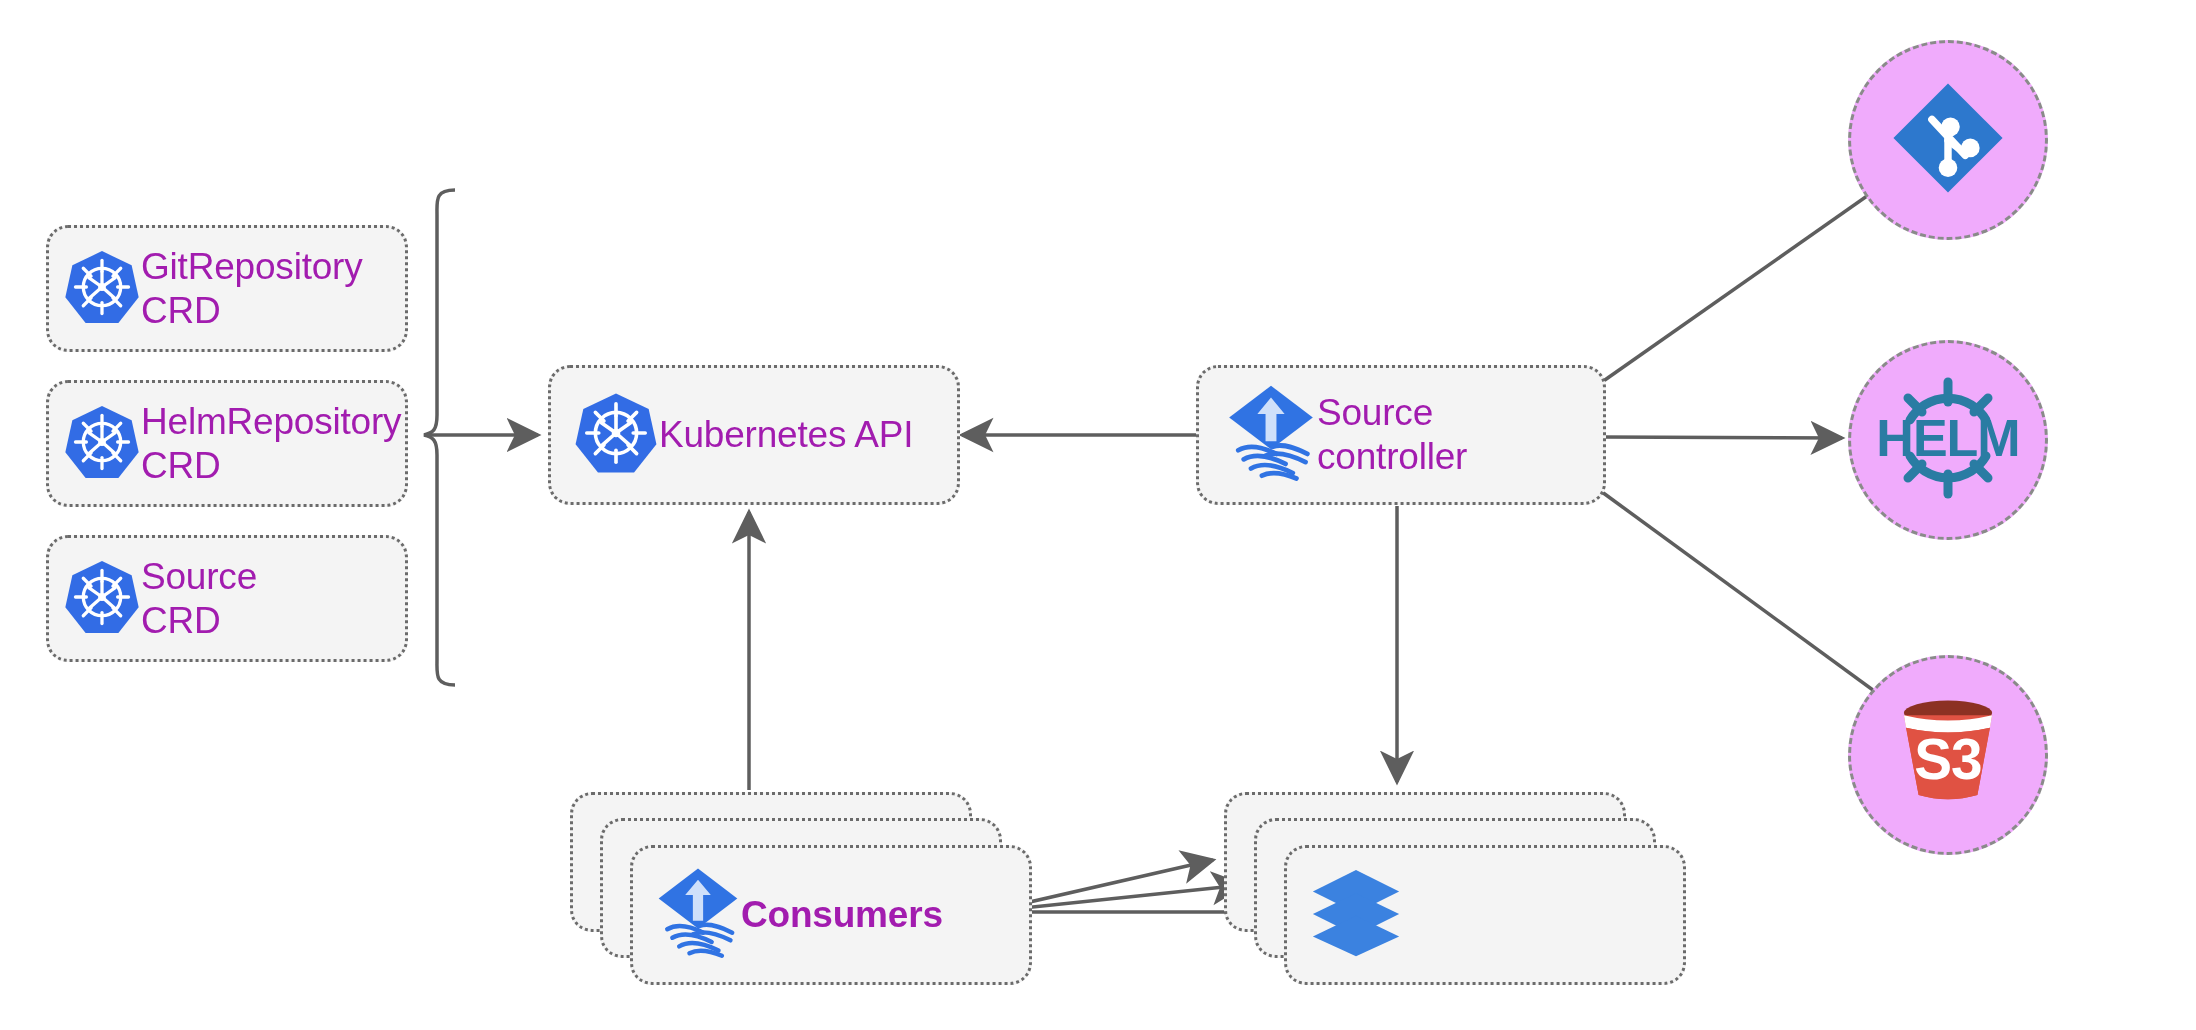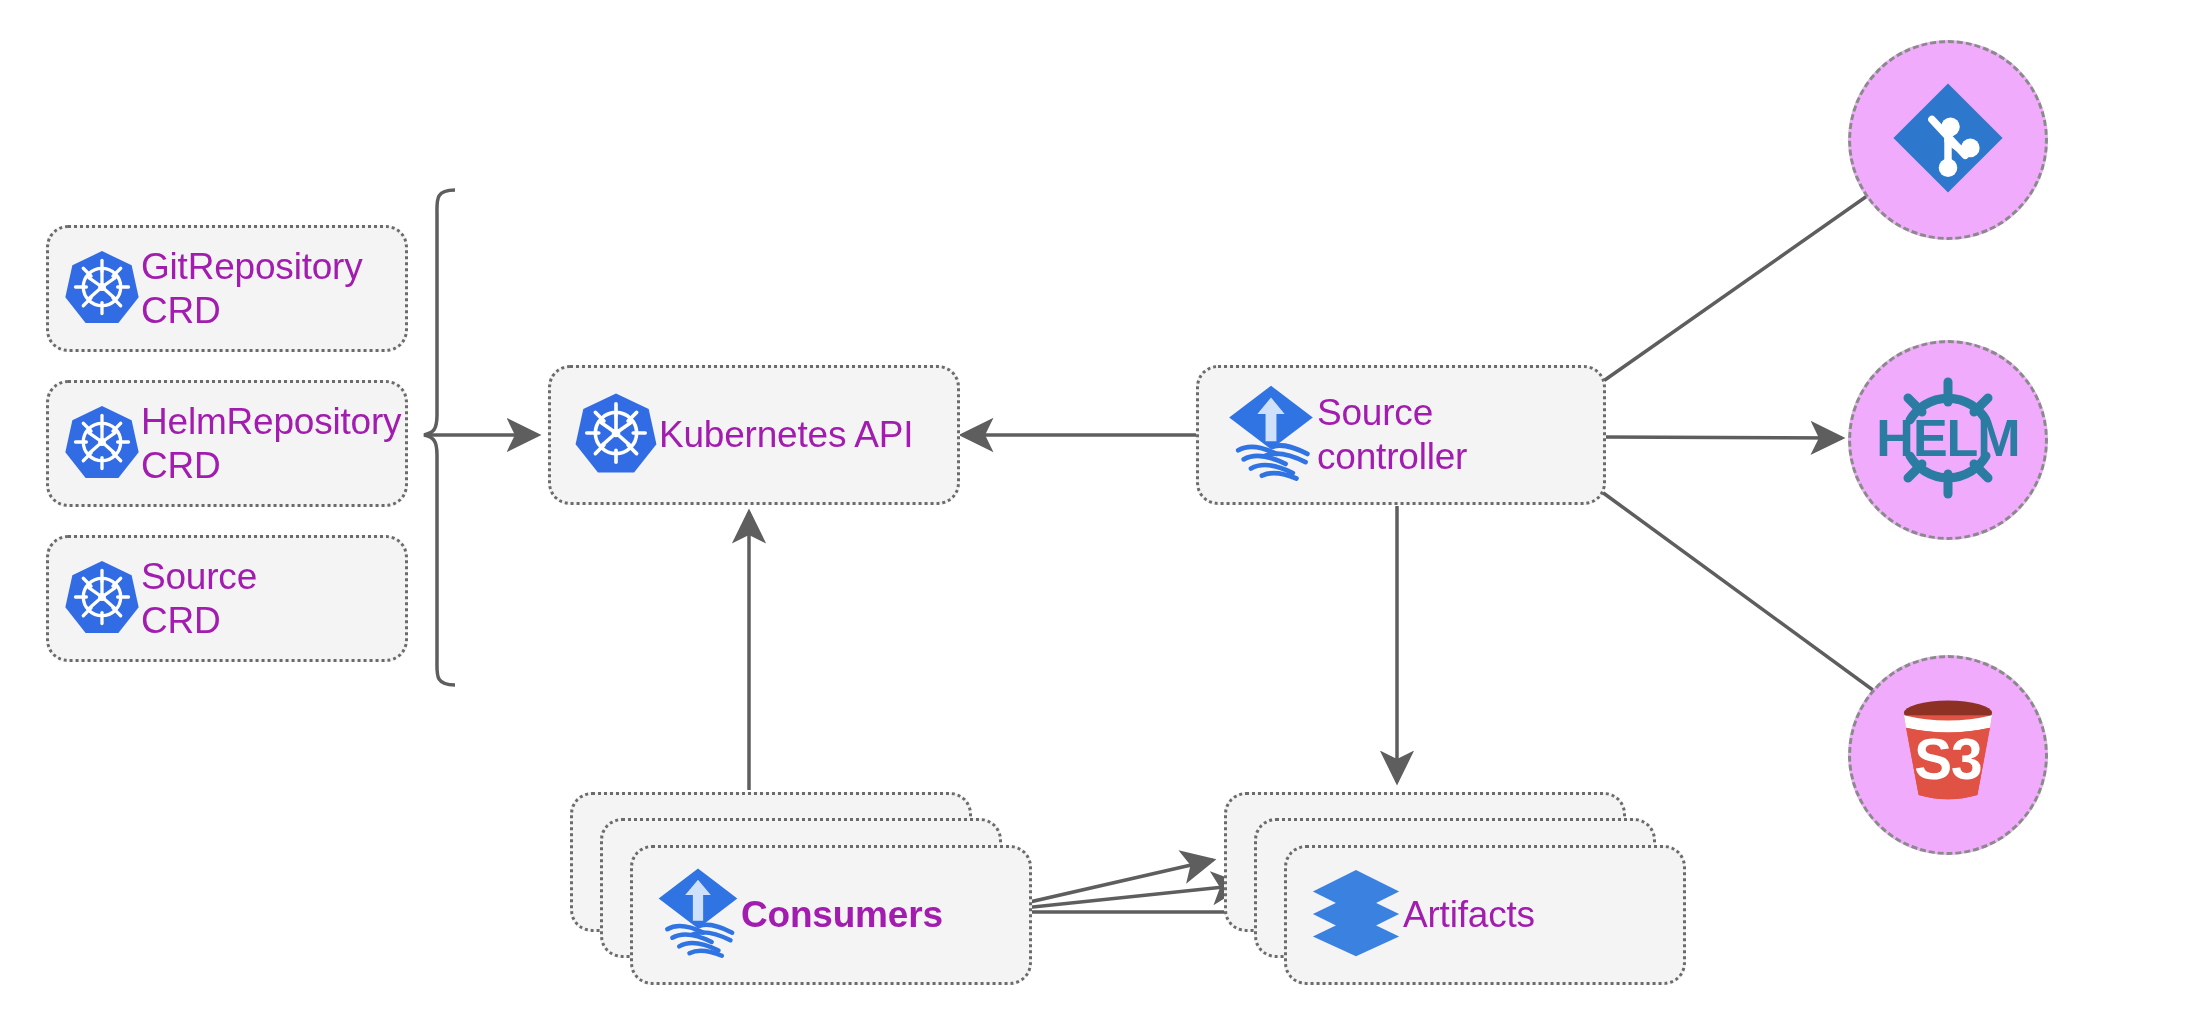--- a/index.html
+++ b/index.html
@@ -290,21 +290,20 @@
   <div class="stack-ghost" style="left:1254px; top:818px; width:402px; height:140px;"></div>
   <div class="node" style="left:1284px; top:845px; width:402px; height:140px;">
     <div class="node-inner" style="padding:0 22px;">
       <span class="node-icon">
         <svg width="94" height="90" viewBox="0 0 100 96" xmlns="http://www.w3.org/2000/svg">
           <path d="M50 2 L96 25 L50 48 L4 25 Z" fill="#3b82e0"></path>
           <path d="M50 27 L96 49 L50 72 L4 49 Z" fill="#3b82e0"></path>
           <path d="M50 51 L96 73 L50 94 L4 73 Z" fill="#3b82e0"></path>
         </svg>
       </span>
-      <span class="node-label">Artifacts</span>
     </div>
   </div>
 
   <div class="circle-node" style="left:1848px; top:40px; width:200px; height:200px;">
     <span>
       <svg width="124" height="124" viewBox="0 0 100 100" xmlns="http://www.w3.org/2000/svg">
         <path d="M50 6 L94 50 L50 94 L6 50 Z" fill="#2d78cd"></path>
         <g stroke="#ffffff" stroke-width="6" fill="none" stroke-linecap="round">
           <line x1="37" y1="35" x2="64" y2="64"></line>
           <line x1="50" y1="45" x2="50" y2="72"></line>

